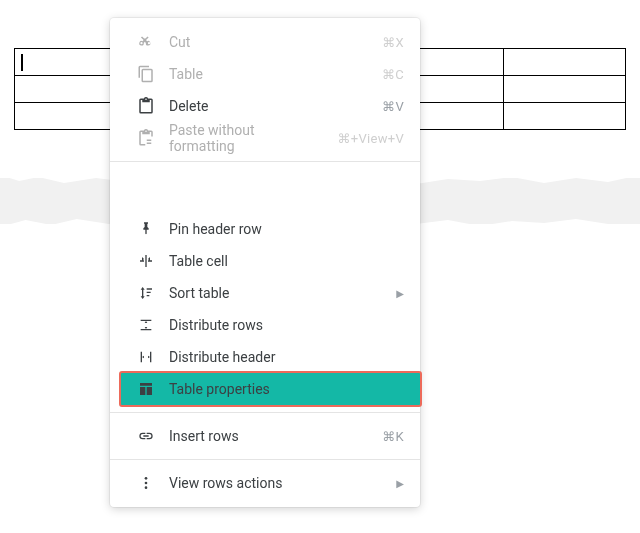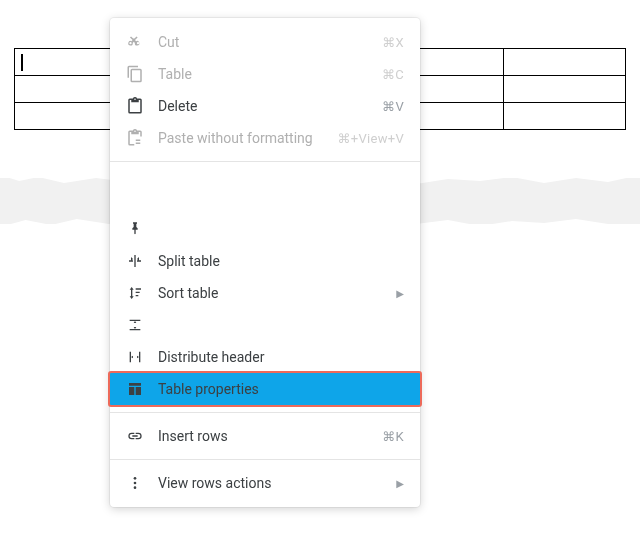--- a/index.html
+++ b/index.html
@@ -73,35 +73,36 @@
     padding: 8px 0;
   }
   .menu-item {
     display: flex;
     align-items: center;
     height: 32px;
     padding: 0 16px;
     gap: 14px;
     cursor: default;
     color: #3c4043;
+    margin-left: 11px;
   }
   .menu-item.disabled { color: #b0b0b0; }
   .menu-item .icon { width: 18px; height: 18px; flex-shrink: 0; display:flex; align-items:center; justify-content:center; }
   .menu-item .label { flex: 1; }
   .menu-item .shortcut { color: #9aa0a6; font-size: 13px; letter-spacing: 0.3px; }
   .menu-item.disabled .shortcut { color: #cfcfcf; }
   .menu-item .chevron { color: #9aa0a6; font-size: 10px; }
   .menu-divider {
     height: 1px;
     background: #e4e4e4;
     margin: 7px 0;
   }
   .menu-gap { height: 44px; }
   .highlighted {
-    background: #0ea5e9;
+    background: #14b8a6;
     position: relative;
   }
   .red-box {
     position: absolute;
     inset: -2px -2px -2px -2px;
     border: 2px solid #ed6a5a;
     border-radius: 3px;
     pointer-events: none;
   }
   svg { display:block; }
@@ -191,47 +192,49 @@
 
   <div class="menu-divider"></div>
   <div class="menu-gap"></div>
 
   <div class="menu-item">
     <span class="icon">
       <svg viewBox="0 0 24 24" width="16" height="16">
           <path fill="currentColor" d="M14 4v5l2 2v2H13v6l-1 1-1-1v-6H8v-2l2-2V4H9V2h6v2h-1z"></path>
         </svg>
     </span>
+    <span class="label">Pin header row</span>
   </div>
 
   <div class="menu-item">
     <span class="icon">
       <svg viewBox="0 0 24 24" width="16" height="16">
           <path fill="currentColor" d="M11 3h2v18h-2V3zM3 11h6v2H3v-2zm12 0h6v2h-6v-2zM6 6l3 3-3 3V6zm12 0v6l-3-3 3-3z"></path>
         </svg>
     </span>
-    <span class="label">Split table</span>
+    <span class="label">Table cell</span>
   </div>
 
   <div class="menu-item">
     <span class="icon">
       <svg viewBox="0 0 24 24" width="16" height="16">
           <path fill="currentColor" d="M7 3 4 7h2v10H4l3 4 3-4H8V7h2L7 3zm6 2h8v2h-8V5zm0 5h6v2h-6v-2zm0 5h4v2h-4v-2z"></path>
         </svg>
     </span>
     <span class="label">Sort table</span>
     <span class="chevron">▶</span>
   </div>
 
   <div class="menu-item">
     <span class="icon">
       <svg viewBox="0 0 24 24" width="16" height="16">
           <path fill="currentColor" d="M4 4h16v2H4V4zm0 14h16v2H4v-2zm6-9 2-3 2 3h-4zm0 6h4l-2 3-2-3z"></path>
         </svg>
     </span>
+    <span class="label">Distribute rows</span>
   </div>
 
   <div class="menu-item">
     <span class="icon">
       <svg viewBox="0 0 24 24" width="16" height="16">
           <path fill="currentColor" d="M4 4h2v16H4V4zm14 0h2v16h-2V4zM9 10l-3 2 3 2v-4zm6 0v4l3-2-3-2z"></path>
         </svg>
     </span>
     <span class="label">Distribute header</span>
   </div>

